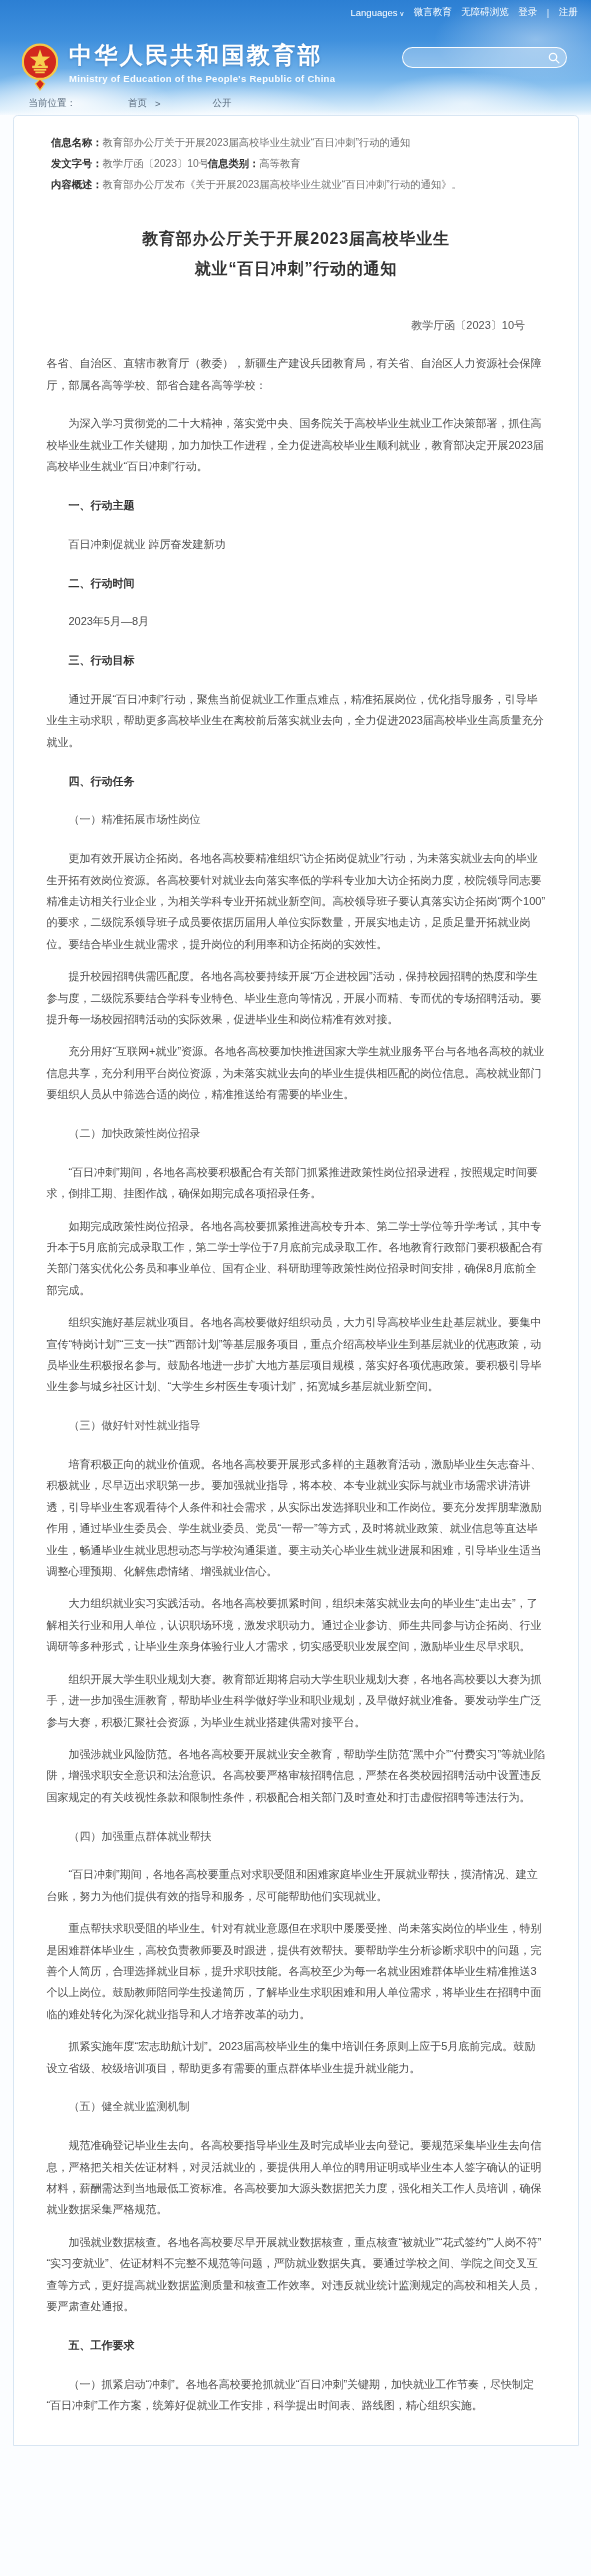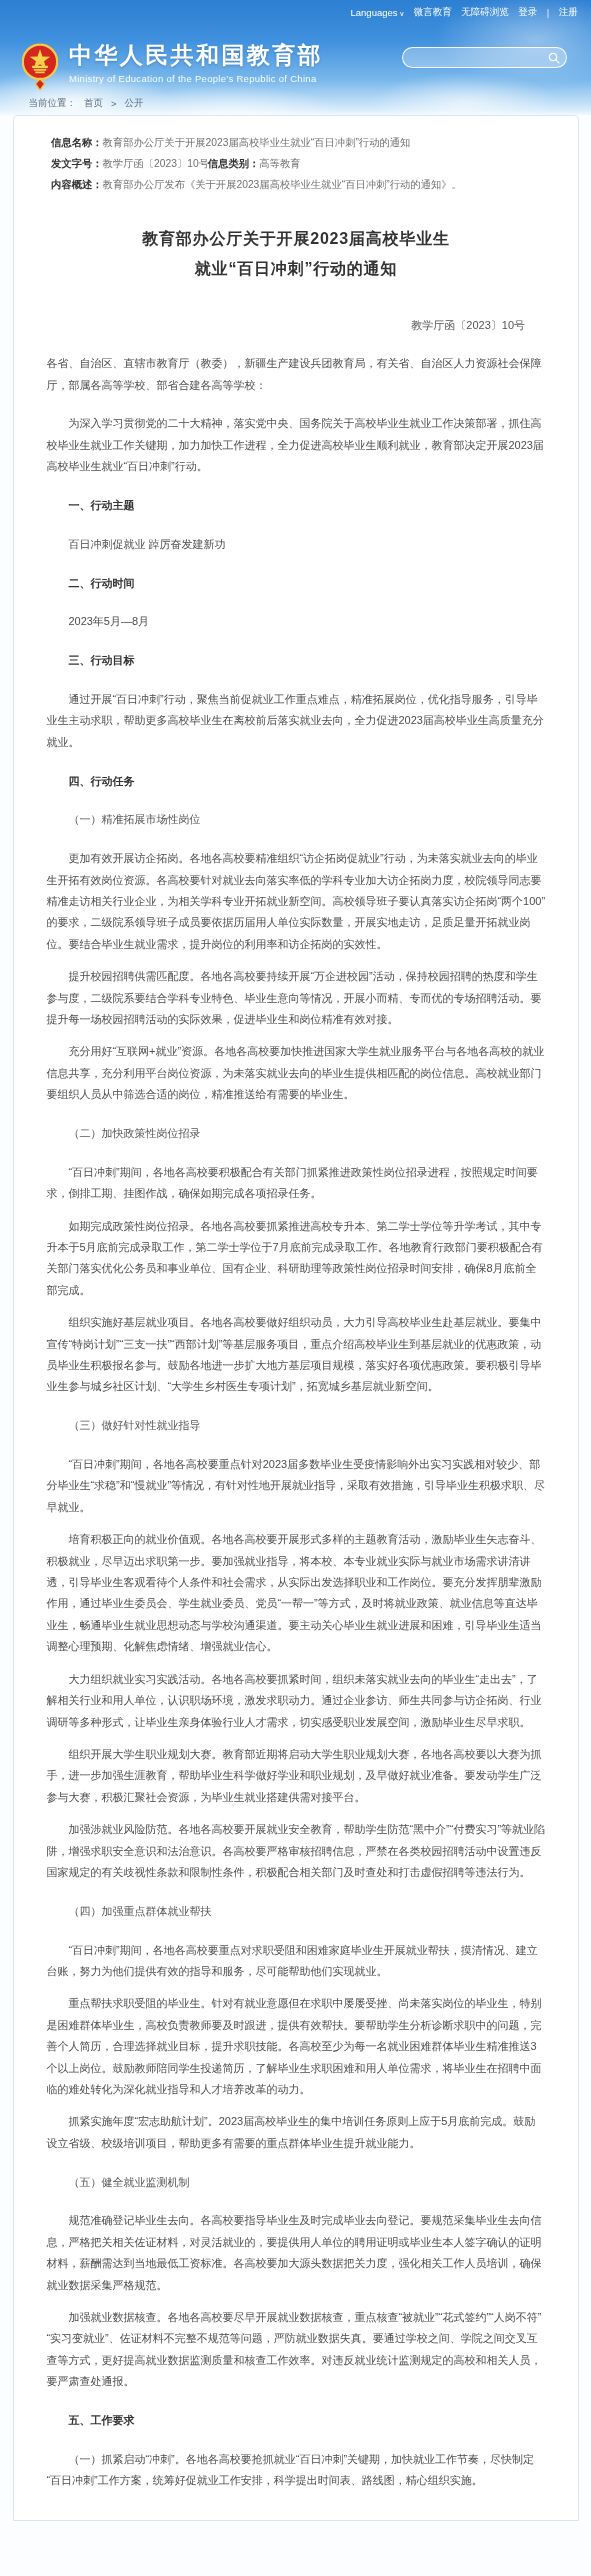--- a/index.html
+++ b/index.html
@@ -37,40 +37,40 @@
   .brand{
     position:absolute;left:22px;top:41px;
     display:flex;align-items:flex-start;gap:11px;
   }
   .emblem{width:36px;height:51px;flex:0 0 auto;}
   .brand-text .cn{
     color:#fff;font-size:23px;font-weight:bold;letter-spacing:2.4px;
     text-shadow:0 0.8px 2.4px rgba(20,70,130,.35);line-height:1.25;
   }
   .brand-text .en{
-    color:rgba(255,255,255,.95);font-size:9.5px;margin-top:3.2px;letter-spacing:0.3px;
+    color:rgba(255,255,255,.95);font-size:9.5px;margin-top:3.2px;letter-spacing:0.3px;font-weight:bold;
   }
   .search{
     position:absolute;right:25px;top:47px;
     width:147px;height:19px;
     border:0.8px solid rgba(255,255,255,.95);
     background:rgba(255,255,255,.28);
     border-radius:11px;
     display:flex;align-items:center;padding:0 6.3px 0 9.5px;
   }
   .search input{
     flex:1;border:none;background:transparent;outline:none;
     font-size:9.5px;color:#fff;min-width:0;
   }
   .search .mag{flex:0 0 auto;cursor:pointer;display:flex;}
   .breadcrumb{
     position:absolute;left:28.5px;bottom:5.5px;
     font-size:9.5px;color:#5a6b7d;display:flex;gap:8px;align-items:center;
   }
-  .breadcrumb a{color:#5a6b7d;text-decoration:none;cursor:pointer;}
+  .breadcrumb a{color:#5a6b7d;text-decoration:none;cursor:pointer;margin-left:44px;}
   
   .card{
     margin:0 13.4px 11px;
     background:#fff;
     border:0.8px solid #d8e6f3;
     border-radius:4.7px 4.7px 0 0;
     padding:12.7px 32px 17.4px;
   }
   .meta{font-size:10.3px;color:#707070;line-height:20.6px;padding:4.7px 4.7px 1.6px;}
   .meta b{color:#333;font-weight:bold;}
@@ -188,21 +188,20 @@
       <p class="blk h1" data-interactable="false">四、行动任务</p>
       <p class="blk h2" data-interactable="false">（一）精准拓展市场性岗位</p>
       <p class="blk p" data-interactable="false">更加有效开展访企拓岗。各地各高校要精准组织“访企拓岗促就业”行动，为未落实就业去向的毕业生开拓有效岗位资源。各高校要针对就业去向落实率低的学科专业加大访企拓岗力度，校院领导同志要精准走访相关行业企业，为相关学科专业开拓就业新空间。高校领导班子要认真落实访企拓岗“两个100”的要求，二级院系领导班子成员要依据历届用人单位实际数量，开展实地走访，足质足量开拓就业岗位。要结合毕业生就业需求，提升岗位的利用率和访企拓岗的实效性。</p>
       <p class="blk p" data-interactable="false">提升校园招聘供需匹配度。各地各高校要持续开展“万企进校园”活动，保持校园招聘的热度和学生参与度，二级院系要结合学科专业特色、毕业生意向等情况，开展小而精、专而优的专场招聘活动。要提升每一场校园招聘活动的实际效果，促进毕业生和岗位精准有效对接。</p>
       <p class="blk p" data-interactable="false">充分用好“互联网+就业”资源。各地各高校要加快推进国家大学生就业服务平台与各地各高校的就业信息共享，充分利用平台岗位资源，为未落实就业去向的毕业生提供相匹配的岗位信息。高校就业部门要组织人员从中筛选合适的岗位，精准推送给有需要的毕业生。</p>
       <p class="blk h2" data-interactable="false">（二）加快政策性岗位招录</p>
       <p class="blk p" data-interactable="false">“百日冲刺”期间，各地各高校要积极配合有关部门抓紧推进政策性岗位招录进程，按照规定时间要求，倒排工期、挂图作战，确保如期完成各项招录任务。</p>
       <p class="blk p" data-interactable="false">如期完成政策性岗位招录。各地各高校要抓紧推进高校专升本、第二学士学位等升学考试，其中专升本于5月底前完成录取工作，第二学士学位于7月底前完成录取工作。各地教育行政部门要积极配合有关部门落实优化公务员和事业单位、国有企业、科研助理等政策性岗位招录时间安排，确保8月底前全部完成。</p>
       <p class="blk p" data-interactable="false">组织实施好基层就业项目。各地各高校要做好组织动员，大力引导高校毕业生赴基层就业。要集中宣传“特岗计划”“三支一扶”“西部计划”等基层服务项目，重点介绍高校毕业生到基层就业的优惠政策，动员毕业生积极报名参与。鼓励各地进一步扩大地方基层项目规模，落实好各项优惠政策。要积极引导毕业生参与城乡社区计划、“大学生乡村医生专项计划”，拓宽城乡基层就业新空间。</p>
       <p class="blk h2" data-interactable="false">（三）做好针对性就业指导</p>
-      <p class="blk p" data-interactable="false">“百日冲刺”期间，各地各高校要重点针对2023届多数毕业生受疫情影响外出实习实践相对较少、部分毕业生“求稳”和“慢就业”等情况，有针对性地开展就业指导，采取有效措施，引导毕业生积极求职、尽早就业。</p>
       <p class="blk p" data-interactable="false">培育积极正向的就业价值观。各地各高校要开展形式多样的主题教育活动，激励毕业生矢志奋斗、积极就业，尽早迈出求职第一步。要加强就业指导，将本校、本专业就业实际与就业市场需求讲清讲透，引导毕业生客观看待个人条件和社会需求，从实际出发选择职业和工作岗位。要充分发挥朋辈激励作用，通过毕业生委员会、学生就业委员、党员“一帮一”等方式，及时将就业政策、就业信息等直达毕业生，畅通毕业生就业思想动态与学校沟通渠道。要主动关心毕业生就业进展和困难，引导毕业生适当调整心理预期、化解焦虑情绪、增强就业信心。</p>
       <p class="blk p" data-interactable="false">大力组织就业实习实践活动。各地各高校要抓紧时间，组织未落实就业去向的毕业生“走出去”，了解相关行业和用人单位，认识职场环境，激发求职动力。通过企业参访、师生共同参与访企拓岗、行业调研等多种形式，让毕业生亲身体验行业人才需求，切实感受职业发展空间，激励毕业生尽早求职。</p>
       <p class="blk p" data-interactable="false">组织开展大学生职业规划大赛。教育部近期将启动大学生职业规划大赛，各地各高校要以大赛为抓手，进一步加强生涯教育，帮助毕业生科学做好学业和职业规划，及早做好就业准备。要发动学生广泛参与大赛，积极汇聚社会资源，为毕业生就业搭建供需对接平台。</p>
       <p class="blk p" data-interactable="false">加强涉就业风险防范。各地各高校要开展就业安全教育，帮助学生防范“黑中介”“付费实习”等就业陷阱，增强求职安全意识和法治意识。各高校要严格审核招聘信息，严禁在各类校园招聘活动中设置违反国家规定的有关歧视性条款和限制性条件，积极配合相关部门及时查处和打击虚假招聘等违法行为。</p>
       <p class="blk h2" data-interactable="false">（四）加强重点群体就业帮扶</p>
       <p class="blk p" data-interactable="false">“百日冲刺”期间，各地各高校要重点对求职受阻和困难家庭毕业生开展就业帮扶，摸清情况、建立台账，努力为他们提供有效的指导和服务，尽可能帮助他们实现就业。</p>
       <p class="blk p" data-interactable="false">重点帮扶求职受阻的毕业生。针对有就业意愿但在求职中屡屡受挫、尚未落实岗位的毕业生，特别是困难群体毕业生，高校负责教师要及时跟进，提供有效帮扶。要帮助学生分析诊断求职中的问题，完善个人简历，合理选择就业目标，提升求职技能。各高校至少为每一名就业困难群体毕业生精准推送3个以上岗位。鼓励教师陪同学生投递简历，了解毕业生求职困难和用人单位需求，将毕业生在招聘中面临的难处转化为深化就业指导和人才培养改革的动力。</p>
       <p class="blk p" data-interactable="false">抓紧实施年度“宏志助航计划”。2023届高校毕业生的集中培训任务原则上应于5月底前完成。鼓励设立省级、校级培训项目，帮助更多有需要的重点群体毕业生提升就业能力。</p>
       <p class="blk h2" data-interactable="false">（五）健全就业监测机制</p>
       <p class="blk p" data-interactable="false">规范准确登记毕业生去向。各高校要指导毕业生及时完成毕业去向登记。要规范采集毕业生去向信息，严格把关相关佐证材料，对灵活就业的，要提供用人单位的聘用证明或毕业生本人签字确认的证明材料，薪酬需达到当地最低工资标准。各高校要加大源头数据把关力度，强化相关工作人员培训，确保就业数据采集严格规范。</p>

